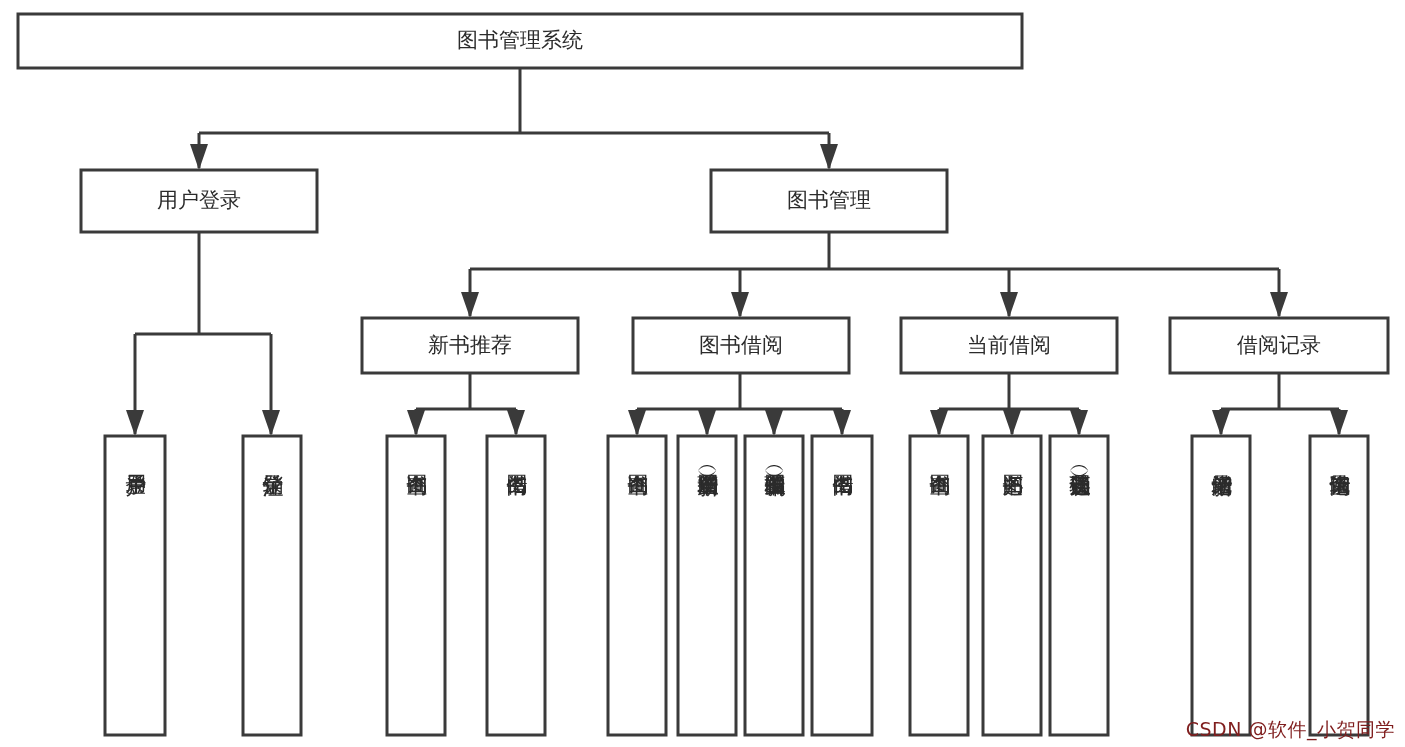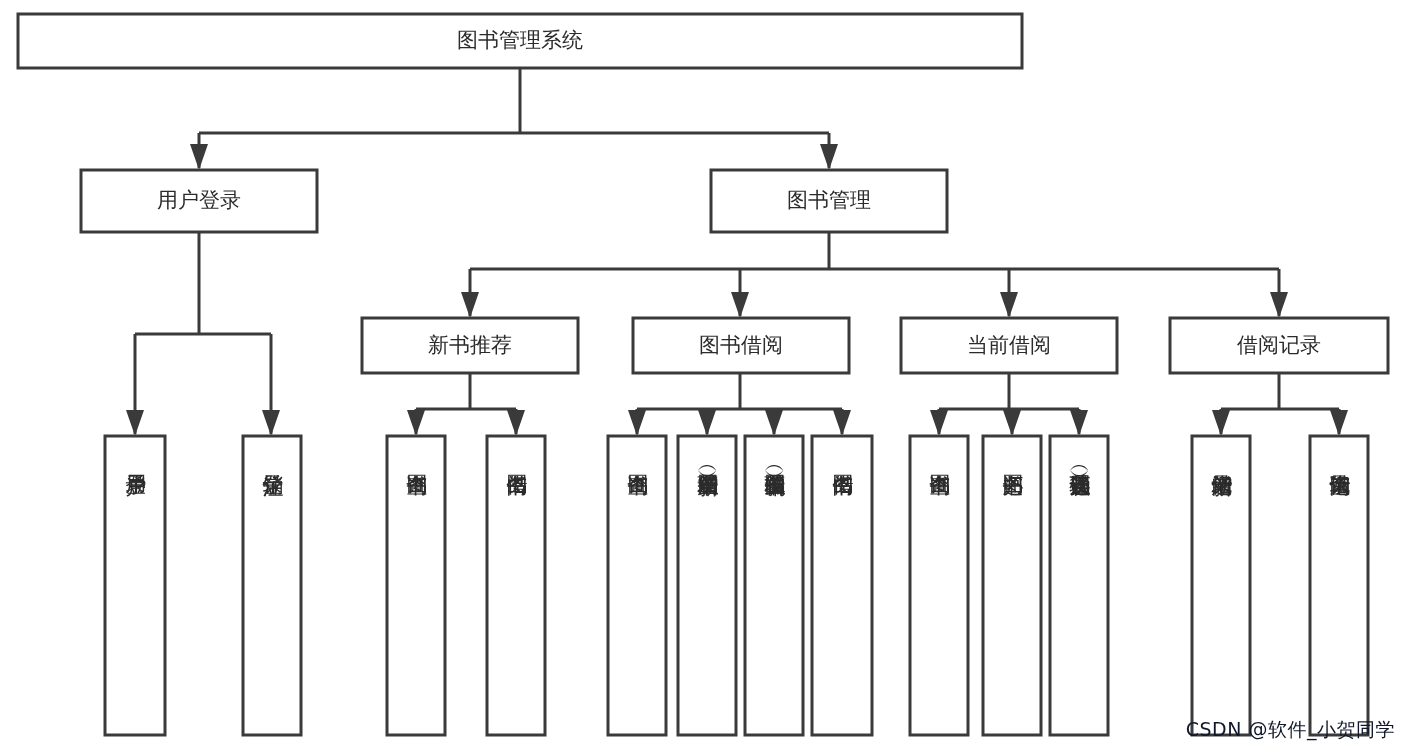--- a/index.html
+++ b/index.html
@@ -55,21 +55,21 @@
     dominant-baseline: middle;
     writing-mode: vertical-rl;
     glyph-orientation-vertical: 0;
   }
   .watermark-text {
     position: absolute;
     right: 10px;
     bottom: 4px;
     font-family: "DejaVu Sans", "Liberation Sans", sans-serif;
     font-size: 19px;
-    color: #0f172a;
+    color: #7f1d1d;
     white-space: nowrap;
     letter-spacing: 0.5px;
     pointer-events: none;
   }
 </style>
 </head>
 <body>
 
 <div id="diagram-root">
 

